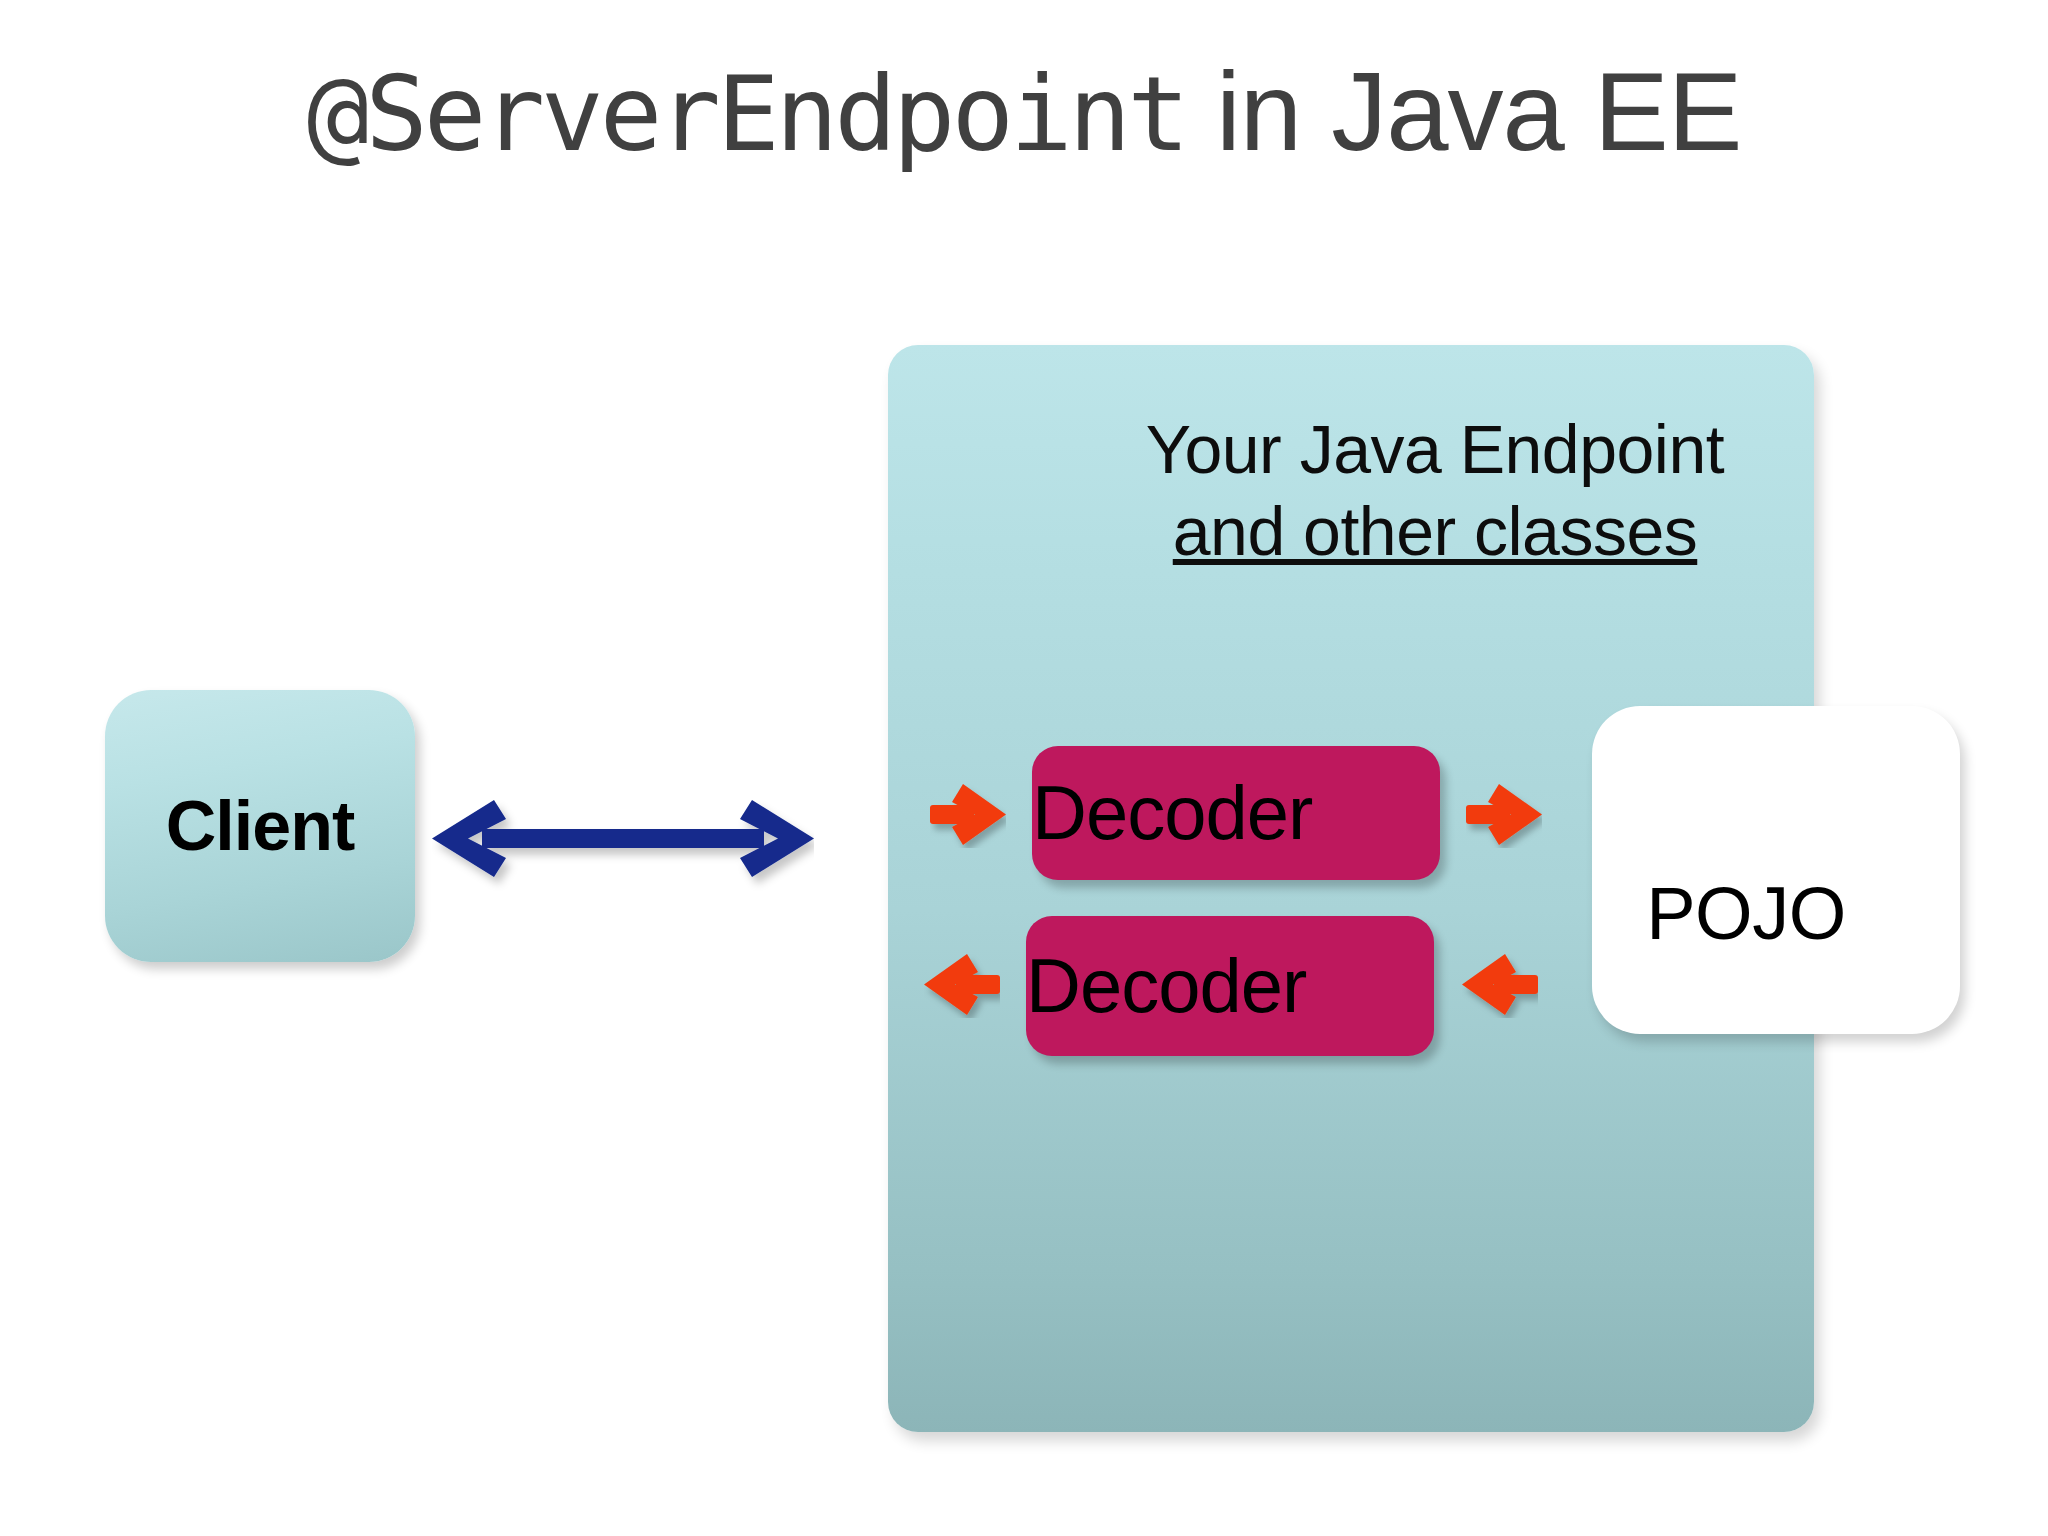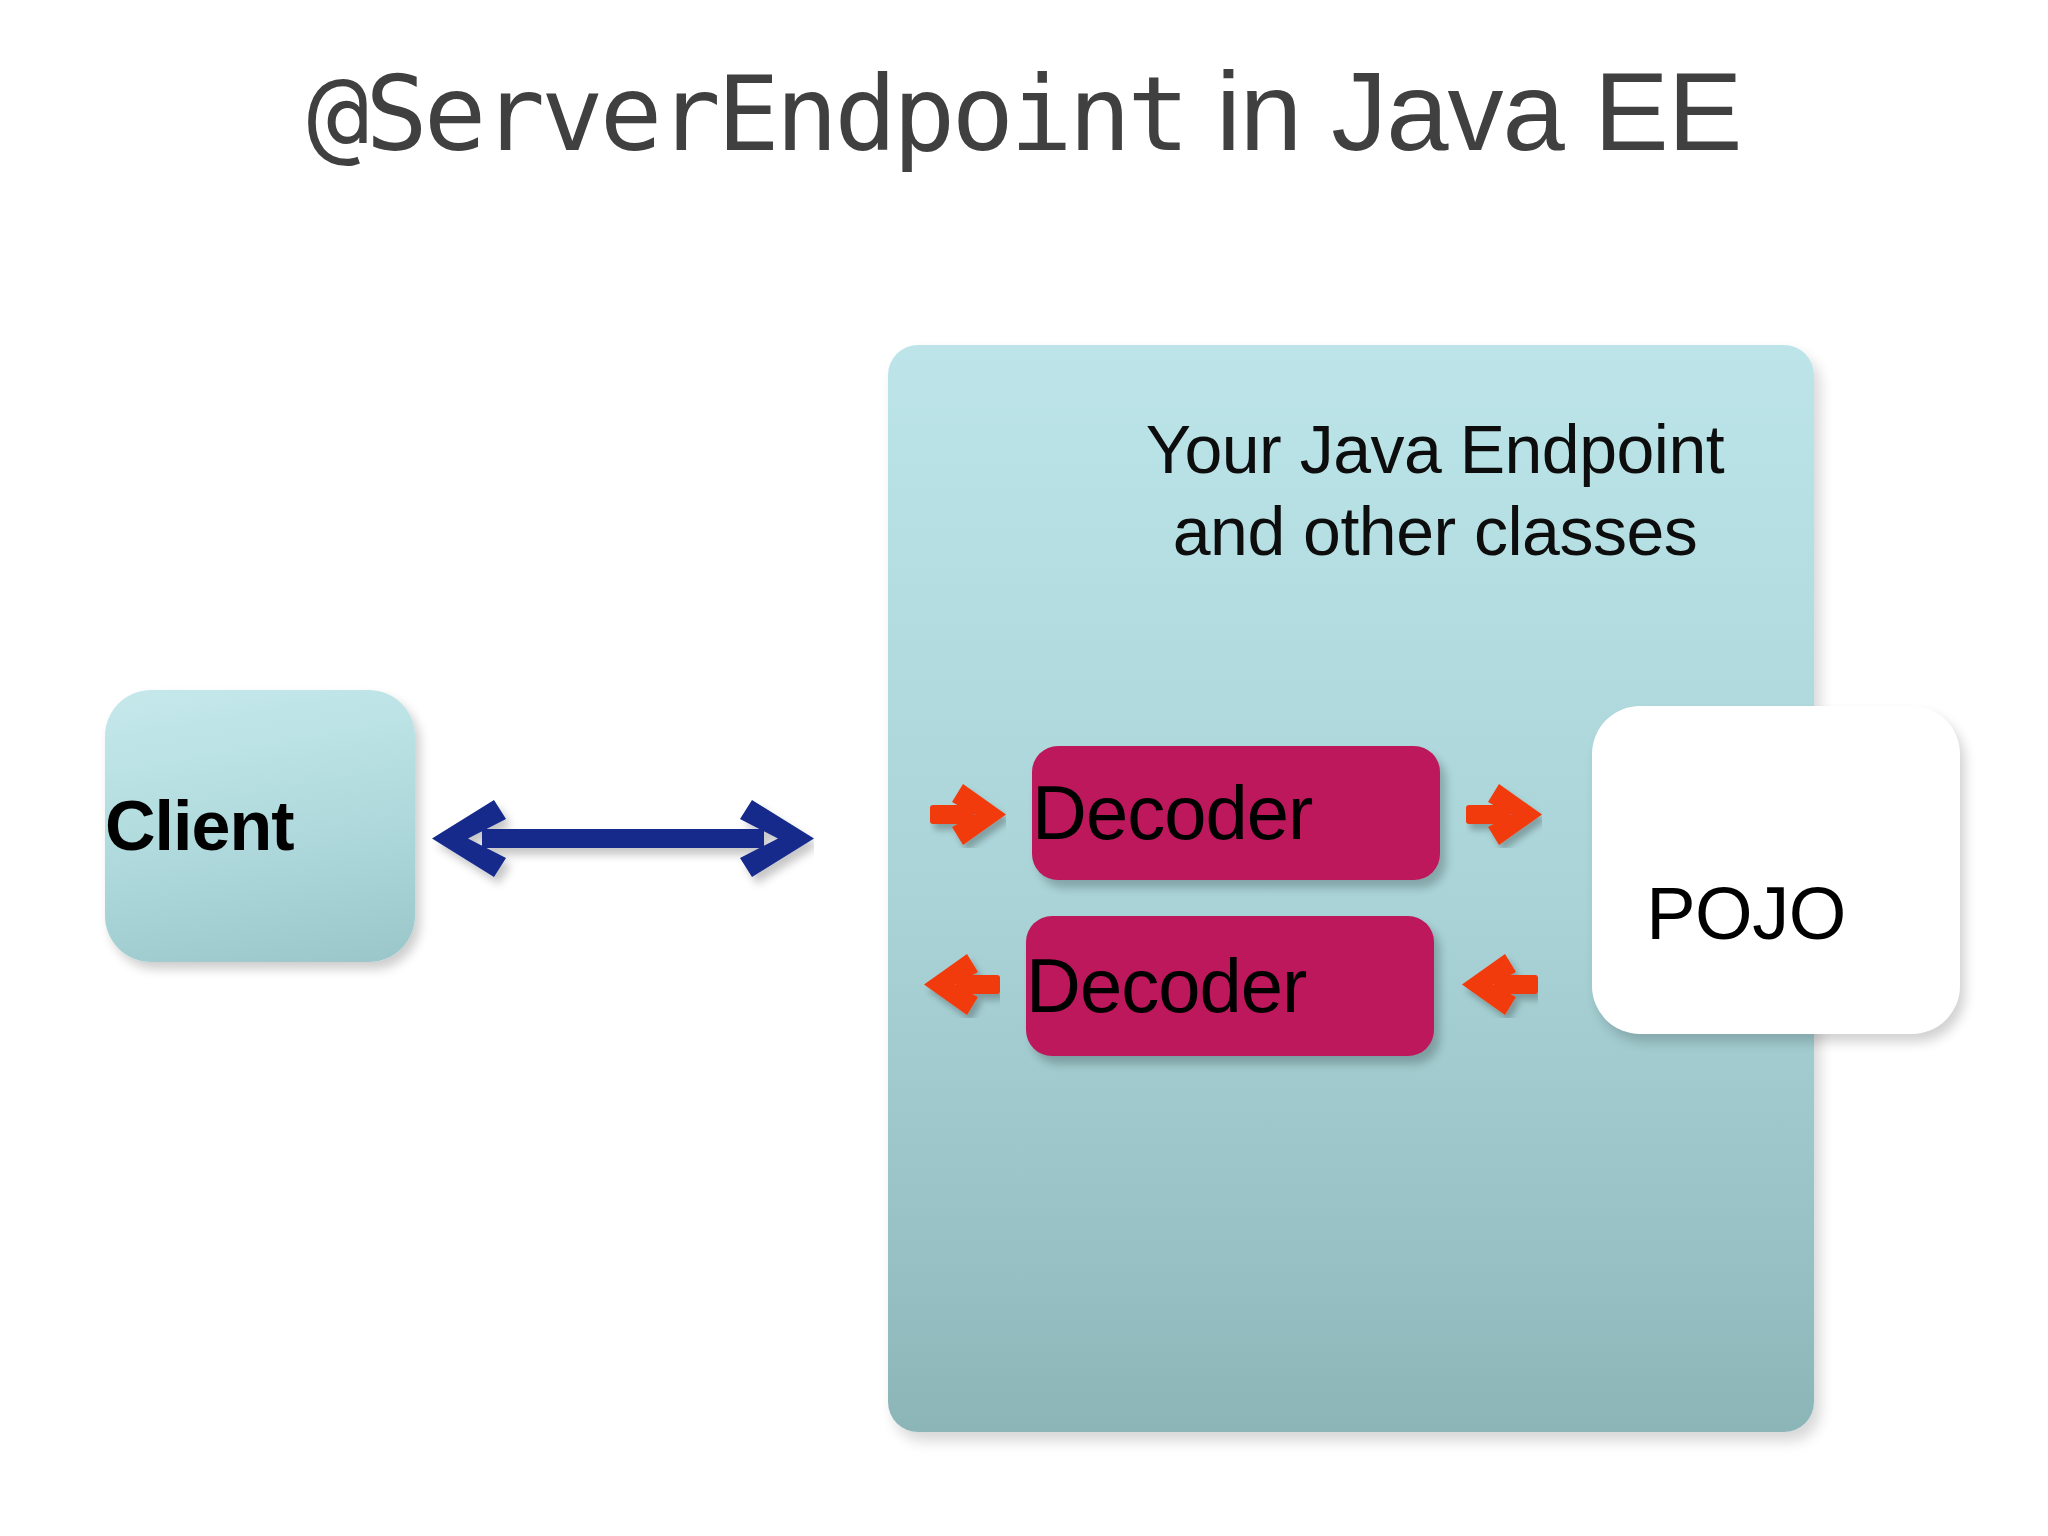--- a/index.html
+++ b/index.html
@@ -56,35 +56,35 @@
     left: 0;
     top: 63px;
     width: 1094px;
     text-align: center;
     font-size: 68px;
     line-height: 82px;
     color: #0d0d0d;
     font-weight: 400;
     letter-spacing: -0.5px;
   }
-  #panel-caption .l2 { display: block; }
+  #panel-caption .l2 { display: block; text-decoration: underline; }
 
   
   #client-box {
     position: absolute;
     left: 105px;
     top: 690px;
     width: 310px;
     height: 272px;
     border-radius: 46px;
     background: linear-gradient(170deg, #c6e8eb 0%, #b9e1e4 30%, #a9d4d7 68%, #9ac6c9 100%);
     box-shadow: 5px 7px 11px rgba(0,0,0,0.20);
     display: flex;
     align-items: center;
-    justify-content: flex-start;
+    justify-content: center;
   }
   #client-label {
     font-size: 70px;
     font-weight: bold;
     color: #000000;
     letter-spacing: -1px;
   }
 
   
   #blue-arrow {

